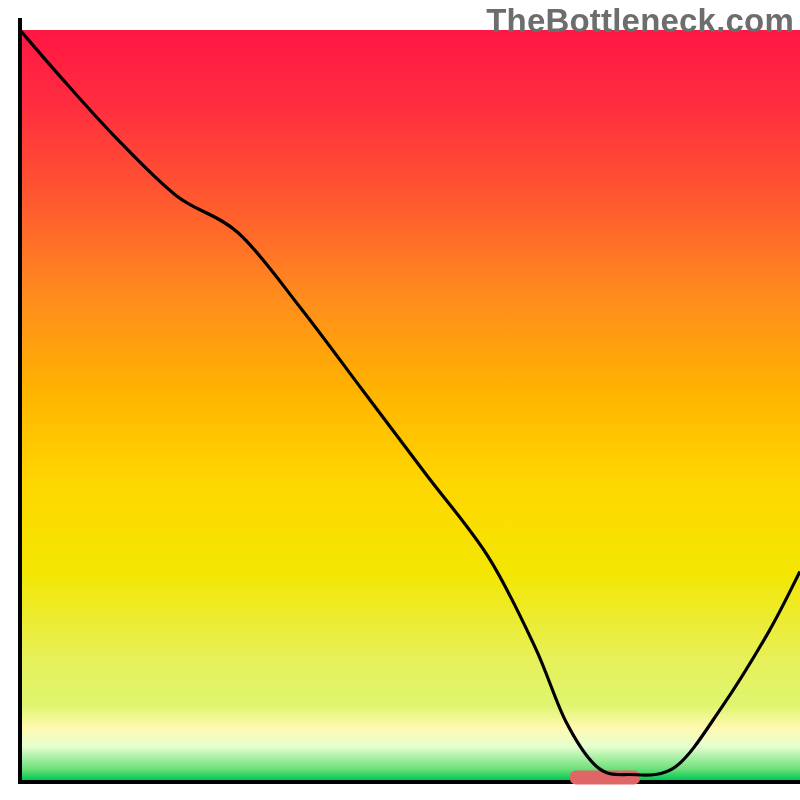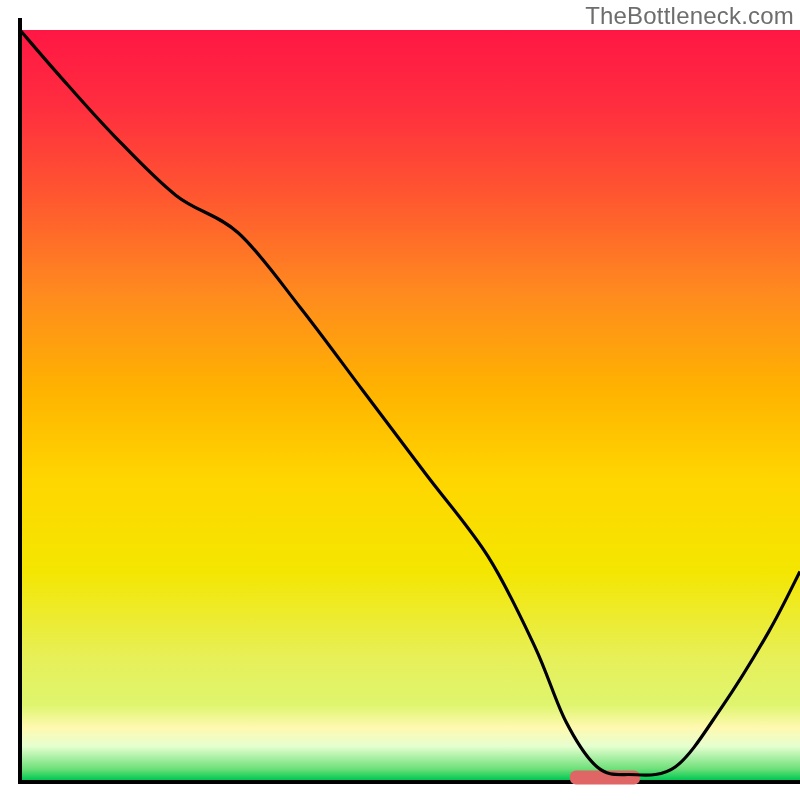--- a/index.html
+++ b/index.html
@@ -13,22 +13,22 @@
   }
   .chart-wrap {
     position: relative;
     width: 800px;
     height: 800px;
   }
   .watermark {
     position: absolute;
     top: 2px;
     right: 6px;
-    font-size: 24px;
-    font-weight: 400;
+    font-size: 33px;
+    font-weight: 700;
     color: #6d6d6d;
     letter-spacing: 0.2px;
     z-index: 5;
   }
   svg {
     display: block;
   }
 </style>
 </head>
 <body>

